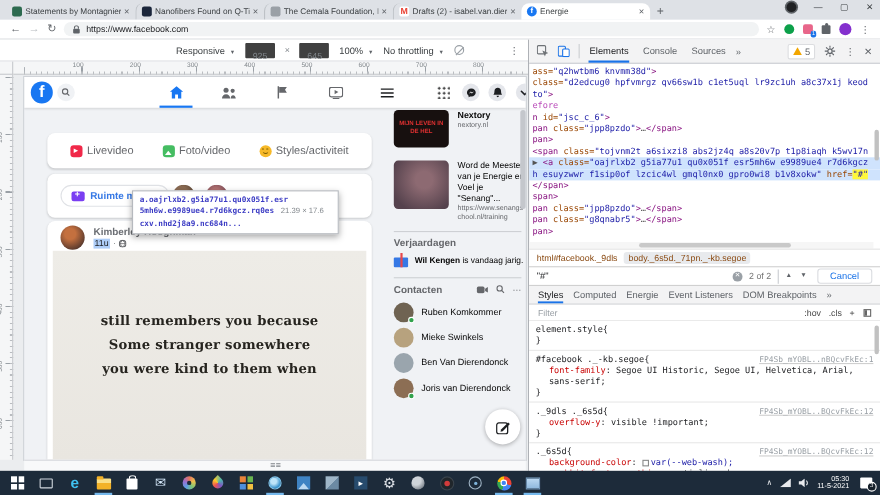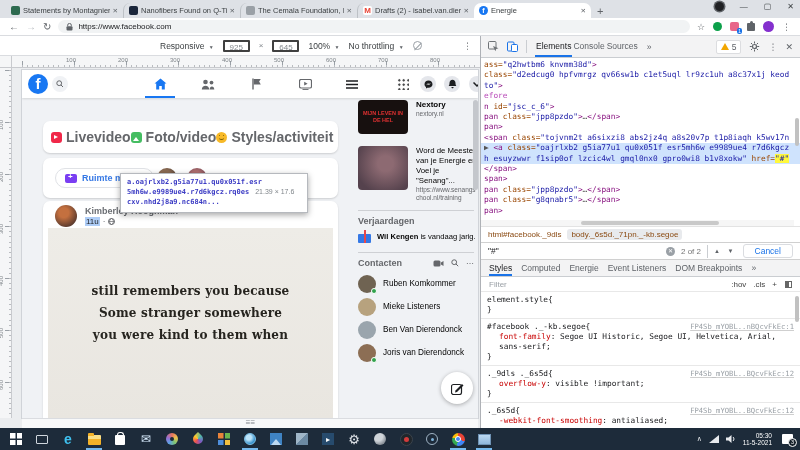--- a/index.html
+++ b/index.html
@@ -34,21 +34,21 @@
   .ext2 .bdg{position:absolute;right:-3px;bottom:-3px;background:#1a73e8;color:#fff;font-size:5px;line-height:6px;border-radius:2px;padding:0 1px}
   .puz{width:8px;height:8px;background:#5f6368;border-radius:1px;position:relative}
   .puz::before{content:"";position:absolute;top:-2px;left:2.5px;width:3px;height:3px;background:#5f6368;border-radius:50%}
   .avatarp{width:11px;height:11px;border-radius:50%;background:#8430ce}
   .vdots{font-size:9px;color:#5f6368}
 
   
   .main{position:absolute;top:36px;left:0;width:480px;bottom:22px;background:#ebedef;overflow:hidden}
   .devicebar{position:absolute;top:0;left:0;right:0;height:20px;background:#fff;border-bottom:1px solid #dadce0;display:flex;align-items:center;gap:9px;padding-left:160px;font-size:8.5px;color:#3c4043}
   .dcaret{font-size:5px;color:#5f6368;margin-left:2px}
-  .dim{width:27px;height:12px;border:2px solid #404040;border-radius:1px;font-size:8px;color:#80868b;text-align:center;line-height:11px;background:#fff}
+  .dim{width:27px;height:12px;border:7px solid #404040;border-radius:1px;font-size:8px;color:#80868b;text-align:center;line-height:11px;background:#fff}
   .xsep{color:#80868b;font-size:8px}
   .noico{width:9px;height:9px;border:1px solid #9aa0a6;border-radius:50%;position:relative}
   .noico::after{content:"";position:absolute;left:-1px;top:3.5px;width:10px;height:1px;background:#9aa0a6;transform:rotate(-45deg)}
   .dbdots{margin-left:auto;margin-right:8px;font-size:9px;color:#5f6368}
   .hruler{position:absolute;top:20px;left:12px;right:0;height:12px;background:#f5f6f7;border-bottom:1px solid #c8cace;background-image:repeating-linear-gradient(to right,#b9bcc0 0 1px,transparent 1px 5.2px),repeating-linear-gradient(to right,#9aa0a6 0 1px,transparent 1px 52px);background-size:100% 3px,100% 7px;background-position:10px 9px,10px 5px;background-repeat:no-repeat}
   .hnum{position:absolute;top:1px;font-size:6px;color:#80868b}
   .vruler{position:absolute;top:32px;left:0;width:12px;bottom:10px;background:#f5f6f7;border-right:1px solid #c8cace;background-image:repeating-linear-gradient(to bottom,#b9bcc0 0 1px,transparent 1px 5.2px),repeating-linear-gradient(to bottom,#9aa0a6 0 1px,transparent 1px 52px);background-size:3px 100%,7px 100%;background-position:9px 2px,5px 2px;background-repeat:no-repeat}
   .vnum{position:absolute;left:-4px;font-size:6px;color:#80868b;transform:rotate(-90deg)}
   .rcorner{position:absolute;top:20px;left:0;width:12px;height:12px;background:#f5f6f7;border-right:1px solid #c8cace;border-bottom:1px solid #c8cace}
   .vhandle{position:absolute;left:22px;width:456px;top:382px;height:10px;background:#f8f9fa;border-top:1px solid #dadce0;text-align:center;font-size:8px;line-height:8px;color:#80868b;letter-spacing:-1px}
@@ -58,21 +58,21 @@
   .fbheader{position:absolute;top:0;left:0;right:0;height:28px;background:#fff;box-shadow:0 1px 2px rgba(0,0,0,.12);z-index:5}
   .fblogo{position:absolute;left:6px;top:4px;width:20px;height:20px;border-radius:50%;background:#1877f2;color:#fff;font-weight:bold;font-size:15px;text-align:center;line-height:19px}
   .fbsearch{position:absolute;left:30px;top:6px;width:16px;height:16px;border-radius:50%;background:#f0f2f5;display:flex;align-items:center;justify-content:center}
   .fbnav{position:absolute;top:0;width:44px;height:28px;display:flex;align-items:center;justify-content:center}
   .fbnav.active::after{content:"";position:absolute;bottom:0;left:7px;right:7px;height:2px;background:#1877f2}
   .fbcirc{position:absolute;top:6px;width:16px;height:16px;border-radius:50%;background:#e4e6eb;display:flex;align-items:center;justify-content:center}
   .fbgrid{position:absolute;top:8px;width:12px;height:12px;background-image:radial-gradient(#3a3b3c 1px,transparent 1.3px);background-size:4.5px 4.5px;background-position:0 0}
   .card{position:absolute;background:#fff;border-radius:7px;box-shadow:0 1px 2px rgba(0,0,0,.15)}
   .composer{left:21px;top:51px;width:295px;height:32px;display:flex;align-items:center;justify-content:space-around;padding:0 8px}
   .citem{display:flex;align-items:center;gap:4px}
-  .clab{font-size:14px;font-weight:bold;color:#65676b}
+  .clab{font-size:10px;font-weight:normal;color:#65676b}
   .cic{width:11px;height:11px;flex:none;display:flex;align-items:center;justify-content:center}
   .cic0{background:#f02849;border-radius:3px;position:relative}
   .cic0::after{content:"";position:absolute;left:2.5px;top:3.5px;border-left:4px solid #fff;border-top:2px solid transparent;border-bottom:2px solid transparent}
   .cic1{background:#45bd62;border-radius:3px;position:relative}
   .cic1::after{content:"";position:absolute;left:2px;bottom:2px;border-left:3.5px solid transparent;border-right:3.5px solid transparent;border-bottom:4px solid #fff}
   .cic2{background:#f7b928;border-radius:50%;position:relative}
   .cic2::before{content:"";position:absolute;left:2.5px;top:3px;width:1.6px;height:1.6px;background:#7a5b00;border-radius:50%;box-shadow:4px 0 0 #7a5b00}
   .cic2::after{content:"";position:absolute;left:3px;bottom:2.2px;width:5px;height:2.4px;border-bottom:1.2px solid #7a5b00;border-radius:0 0 4px 4px}
   .rooms{left:21px;top:88px;width:295px;height:40px}
   .roompill{position:absolute;left:12px;top:10px;height:20px;border:1px solid #e0e2e6;border-radius:10px;display:flex;align-items:center;gap:5px;padding:0 9px}
@@ -440,21 +440,21 @@
         </div>
         <div class="contacts">
             <div class="crow">
               <span class="cav" style="background: rgb(111, 99, 82);">
                 <span class="on"></span>
               </span>
               <span class="cname">Ruben Komkommer</span>
             </div>
             <div class="crow">
               <span class="cav" style="background: rgb(183, 162, 126);"></span>
-              <span class="cname">Mieke Listeners</span>
+              <span class="cname">Mieke Swinkels</span>
             </div>
             <div class="crow">
               <span class="cav" style="background: rgb(154, 165, 173);"></span>
               <span class="cname">Ben Van Dierendonck</span>
             </div>
             <div class="crow">
               <span class="cav" style="background: rgb(140, 110, 84);">
                 <span class="on"></span>
               </span>
               <span class="cname">Joris van Dierendonck</span>
@@ -479,21 +479,21 @@
     <div class="dt-toolbar">
       <svg width="11" height="11">
           <rect x="0.5" y="0.5" width="7.5" height="7.5" rx="1" fill="none" stroke="#6e7276"></rect>
           <path d="M5 5l5.5 2.2-2.3.8-.8 2.3z" fill="#6e7276"></path>
         </svg>
       <svg width="11" height="11">
           <rect x="0.5" y="1" width="6.5" height="9" rx="1" fill="none" stroke="#1a73e8"></rect>
           <rect x="4.5" y="3.5" width="6" height="7" rx="1" fill="#fff" stroke="#1a73e8"></rect>
         </svg>
       <span class="dtsep"></span>
-      <span class="dtabs" style="display:flex;">
+      <span class="dtabs" style="display:flex;gap:11px">
           <span class="dtab on">Elements</span>
           <span class="dtab">Console</span>
           <span class="dtab">Sources</span>
         </span>
       <span>»</span>
       <span class="warnpill">
           <span class="warntri"></span>
           <span>5</span>
         </span>
       <svg width="11" height="11">
@@ -570,20 +570,21 @@
           <div class="prop"><span class="pn">font-family</span>: <span class="pv">Segoe UI Historic, Segoe UI, Helvetica, Arial, sans-serif;</span></div>
           <div class="rclose">}</div>
         </div>
         <div class="rule">
           <div class="rhead"><span class="rsel">._9dls ._6s5d</span> {<span class="rlink">FP4Sb_mYOBL..BQcvFkEc:12</span></div>
           <div class="prop"><span class="pn">overflow-y</span>: <span class="pv">visible !important;</span></div>
           <div class="rclose">}</div>
         </div>
         <div class="rule">
           <div class="rhead"><span class="rsel">._6s5d</span> {<span class="rlink">FP4Sb_mYOBL..BQcvFkEc:12</span></div>
+          <div class="prop"><span class="pn">background-color</span>: <span class="swatch"></span><span class="pv blue">var(--web-wash);</span></div>
           <div class="prop"><span class="pn">-webkit-font-smoothing</span>: <span class="pv">antialiased;</span></div>
         </div>
       </div>
     <div class="svscroll"></div>
   </div>
 
   <div class="taskbar">
     <div class="tbicons" style="display:flex">
         <div class="tbi">
           <span class="tic tic-win"></span>

